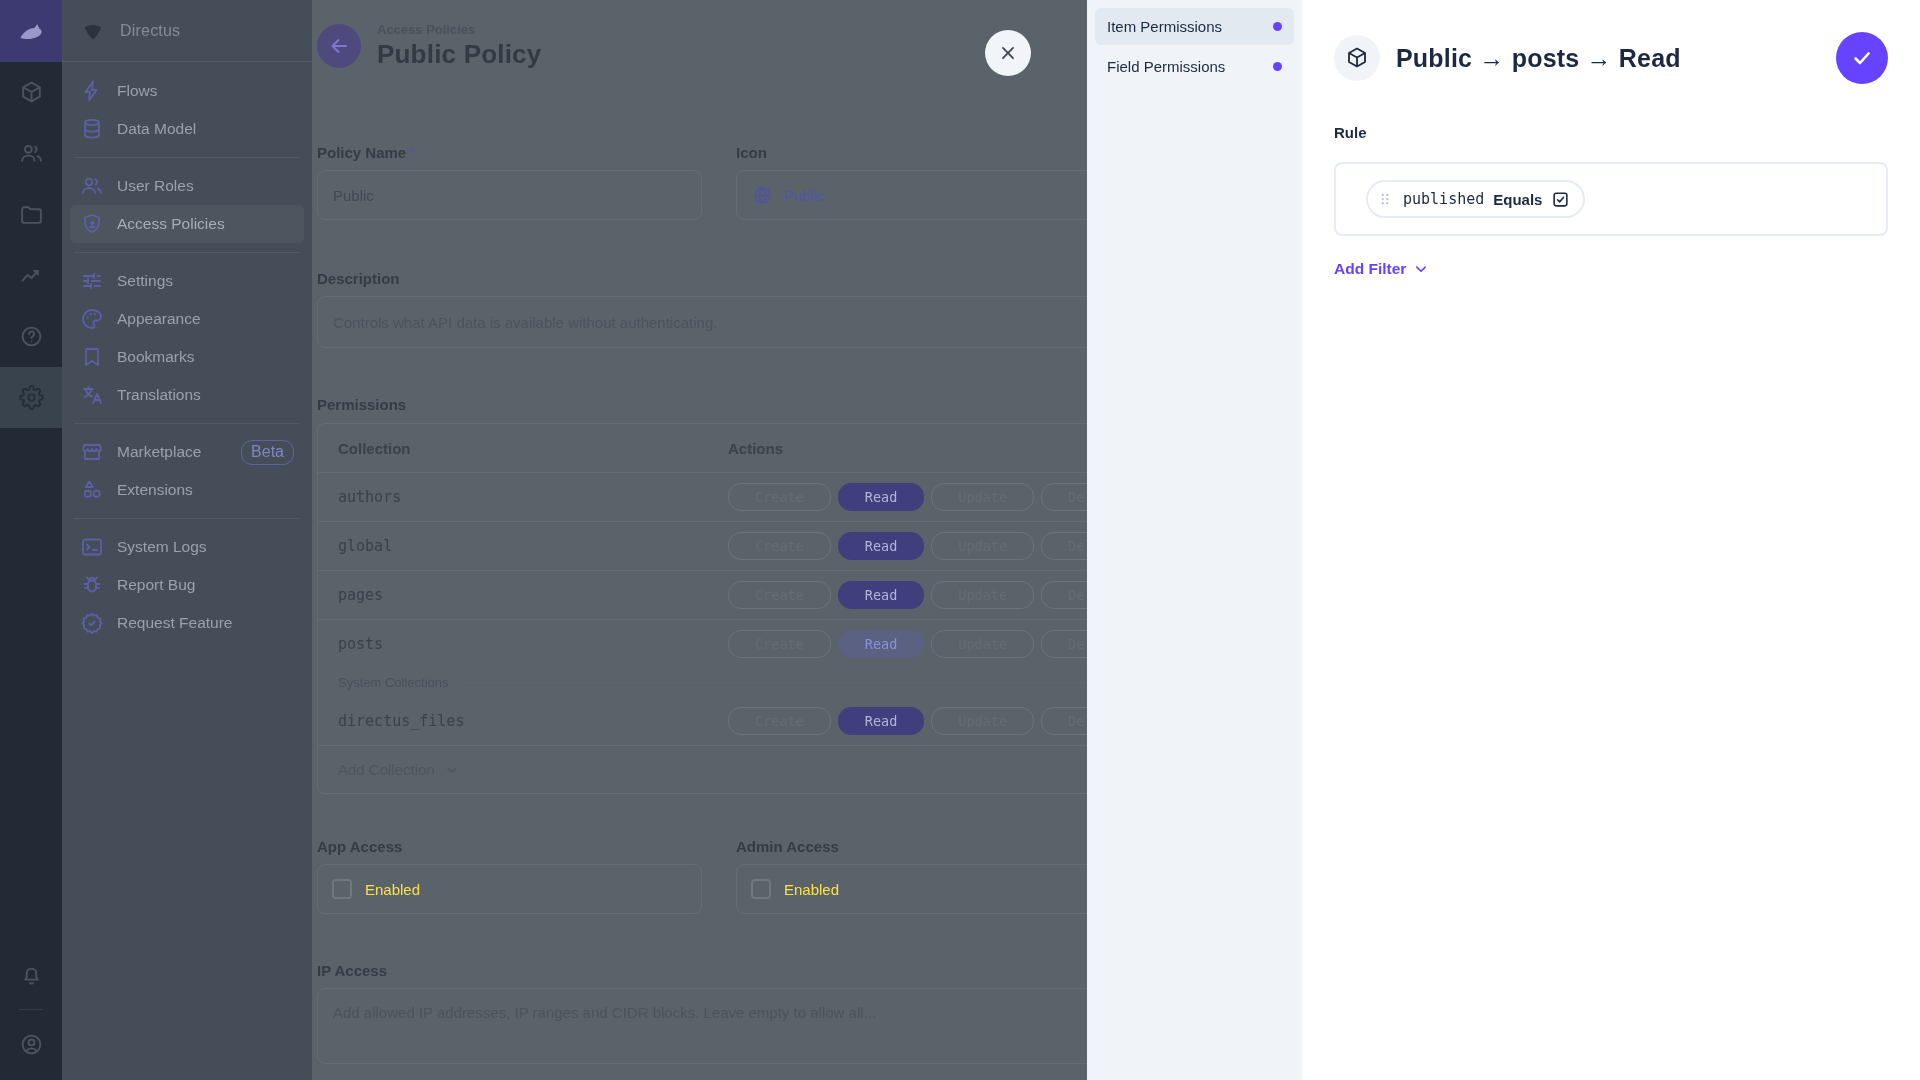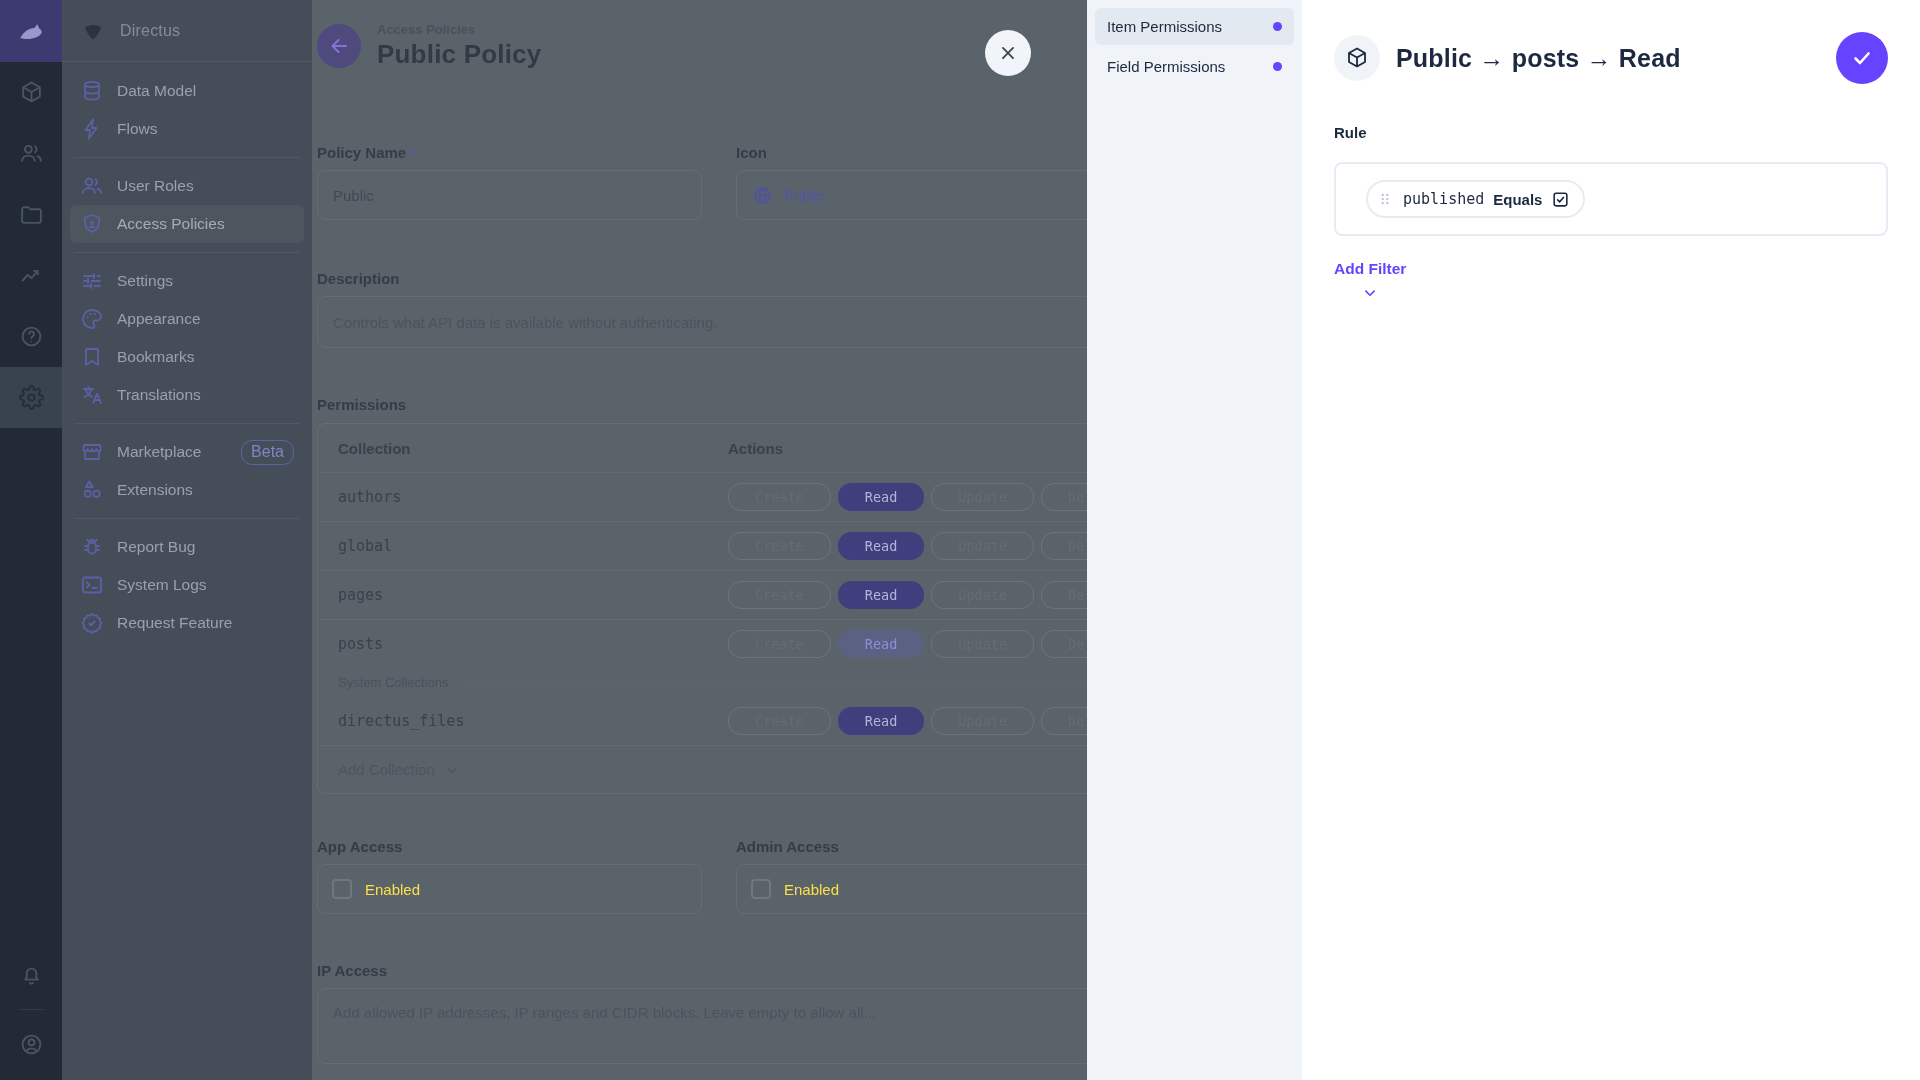--- a/index.html
+++ b/index.html
@@ -122,21 +122,21 @@
 
   .rule-label { margin-top:40px; font-size:15px; font-weight:700; color:#1c2940; }
   .rule-card { margin-top:21px; border:2px solid #e7ecf4; border-radius:8px; padding:16px 30px; }
   .pill { display:inline-flex; align-items:center; gap:9px; height:38px; padding:0 13px 0 8px;
           border:2px solid #e7ecf4; border-radius:20px; cursor:pointer; background:#fff; }
   .pill .drag { width:18px; height:18px; color:#b4bdd4; }
   .pill-field { font-family:"DejaVu Sans Mono", monospace; font-size:15px; color:#1c2940; }
   .pill-op { font-size:15px; font-weight:700; color:#1c2940; }
   .pill .valbox { width:19px; height:19px; color:#1c2940; }
   .add-filter { margin-top:24px; display:inline-flex; align-items:center; gap:6px; color:#6644ff;
-                font-size:15.5px; font-weight:700; cursor:pointer;flex-direction:column; }
+                font-size:15.5px; font-weight:700; cursor:pointer; }
   .add-filter .icn { width:18px; height:18px; }
 </style>
 </head>
 <body>
 
 <svg width="0" height="0" style="position:absolute">
   <defs>
     <symbol id="directus-logo-icon" viewBox="0 0 24 24">
         <path fill="currentColor" d="M3.5 17.5c2.6-4.8 6.6-7.6 11.2-7.9l2.4-3.1 1.5 3.5c1.7.9 2.4 2.4 1.7 3.8-1.2 2.4-6 4.6-11 4.6-2 0-4.1-.3-5.8-.9z"></path>
       </symbol>
@@ -330,29 +330,29 @@
   <nav class="nav">
     <div class="project">
       <svg class="icn">
           <use href="#project-wedge-icon"></use>
         </svg>
       <span class="project-name">Directus</span>
     </div>
     <div class="nav-list" id="navItems">
         <div class="nav-item">
           <svg class="icn">
+            <use href="#bolt-icon"></use>
+          </svg>
+    <span class="nav-label">Flows</span>
+        </div>
+        <div class="nav-item">
+          <svg class="icn">
             <use href="#database-icon"></use>
           </svg>
     <span class="nav-label">Data Model</span>
-        </div>
-        <div class="nav-item">
-          <svg class="icn">
-            <use href="#bolt-icon"></use>
-          </svg>
-    <span class="nav-label">Flows</span>
         </div>
         <div class="nav-divider"></div>
         <div class="nav-item">
           <svg class="icn">
             <use href="#user-roles-icon"></use>
           </svg>
     <span class="nav-label">User Roles</span>
         </div>
         <div class="nav-item active">
           <svg class="icn">
@@ -395,29 +395,29 @@
         </div>
         <div class="nav-item">
           <svg class="icn">
             <use href="#extension-icon"></use>
           </svg>
     <span class="nav-label">Extensions</span>
         </div>
         <div class="nav-divider"></div>
         <div class="nav-item">
           <svg class="icn">
+            <use href="#terminal-icon"></use>
+          </svg>
+    <span class="nav-label">System Logs</span>
+        </div>
+        <div class="nav-item">
+          <svg class="icn">
             <use href="#bug-icon"></use>
           </svg>
     <span class="nav-label">Report Bug</span>
-        </div>
-        <div class="nav-item">
-          <svg class="icn">
-            <use href="#terminal-icon"></use>
-          </svg>
-    <span class="nav-label">System Logs</span>
         </div>
         <div class="nav-item">
           <svg class="icn">
             <use href="#feature-seal-icon"></use>
           </svg>
     <span class="nav-label">Request Feature</span>
         </div>
       </div>
   </nav>
 

